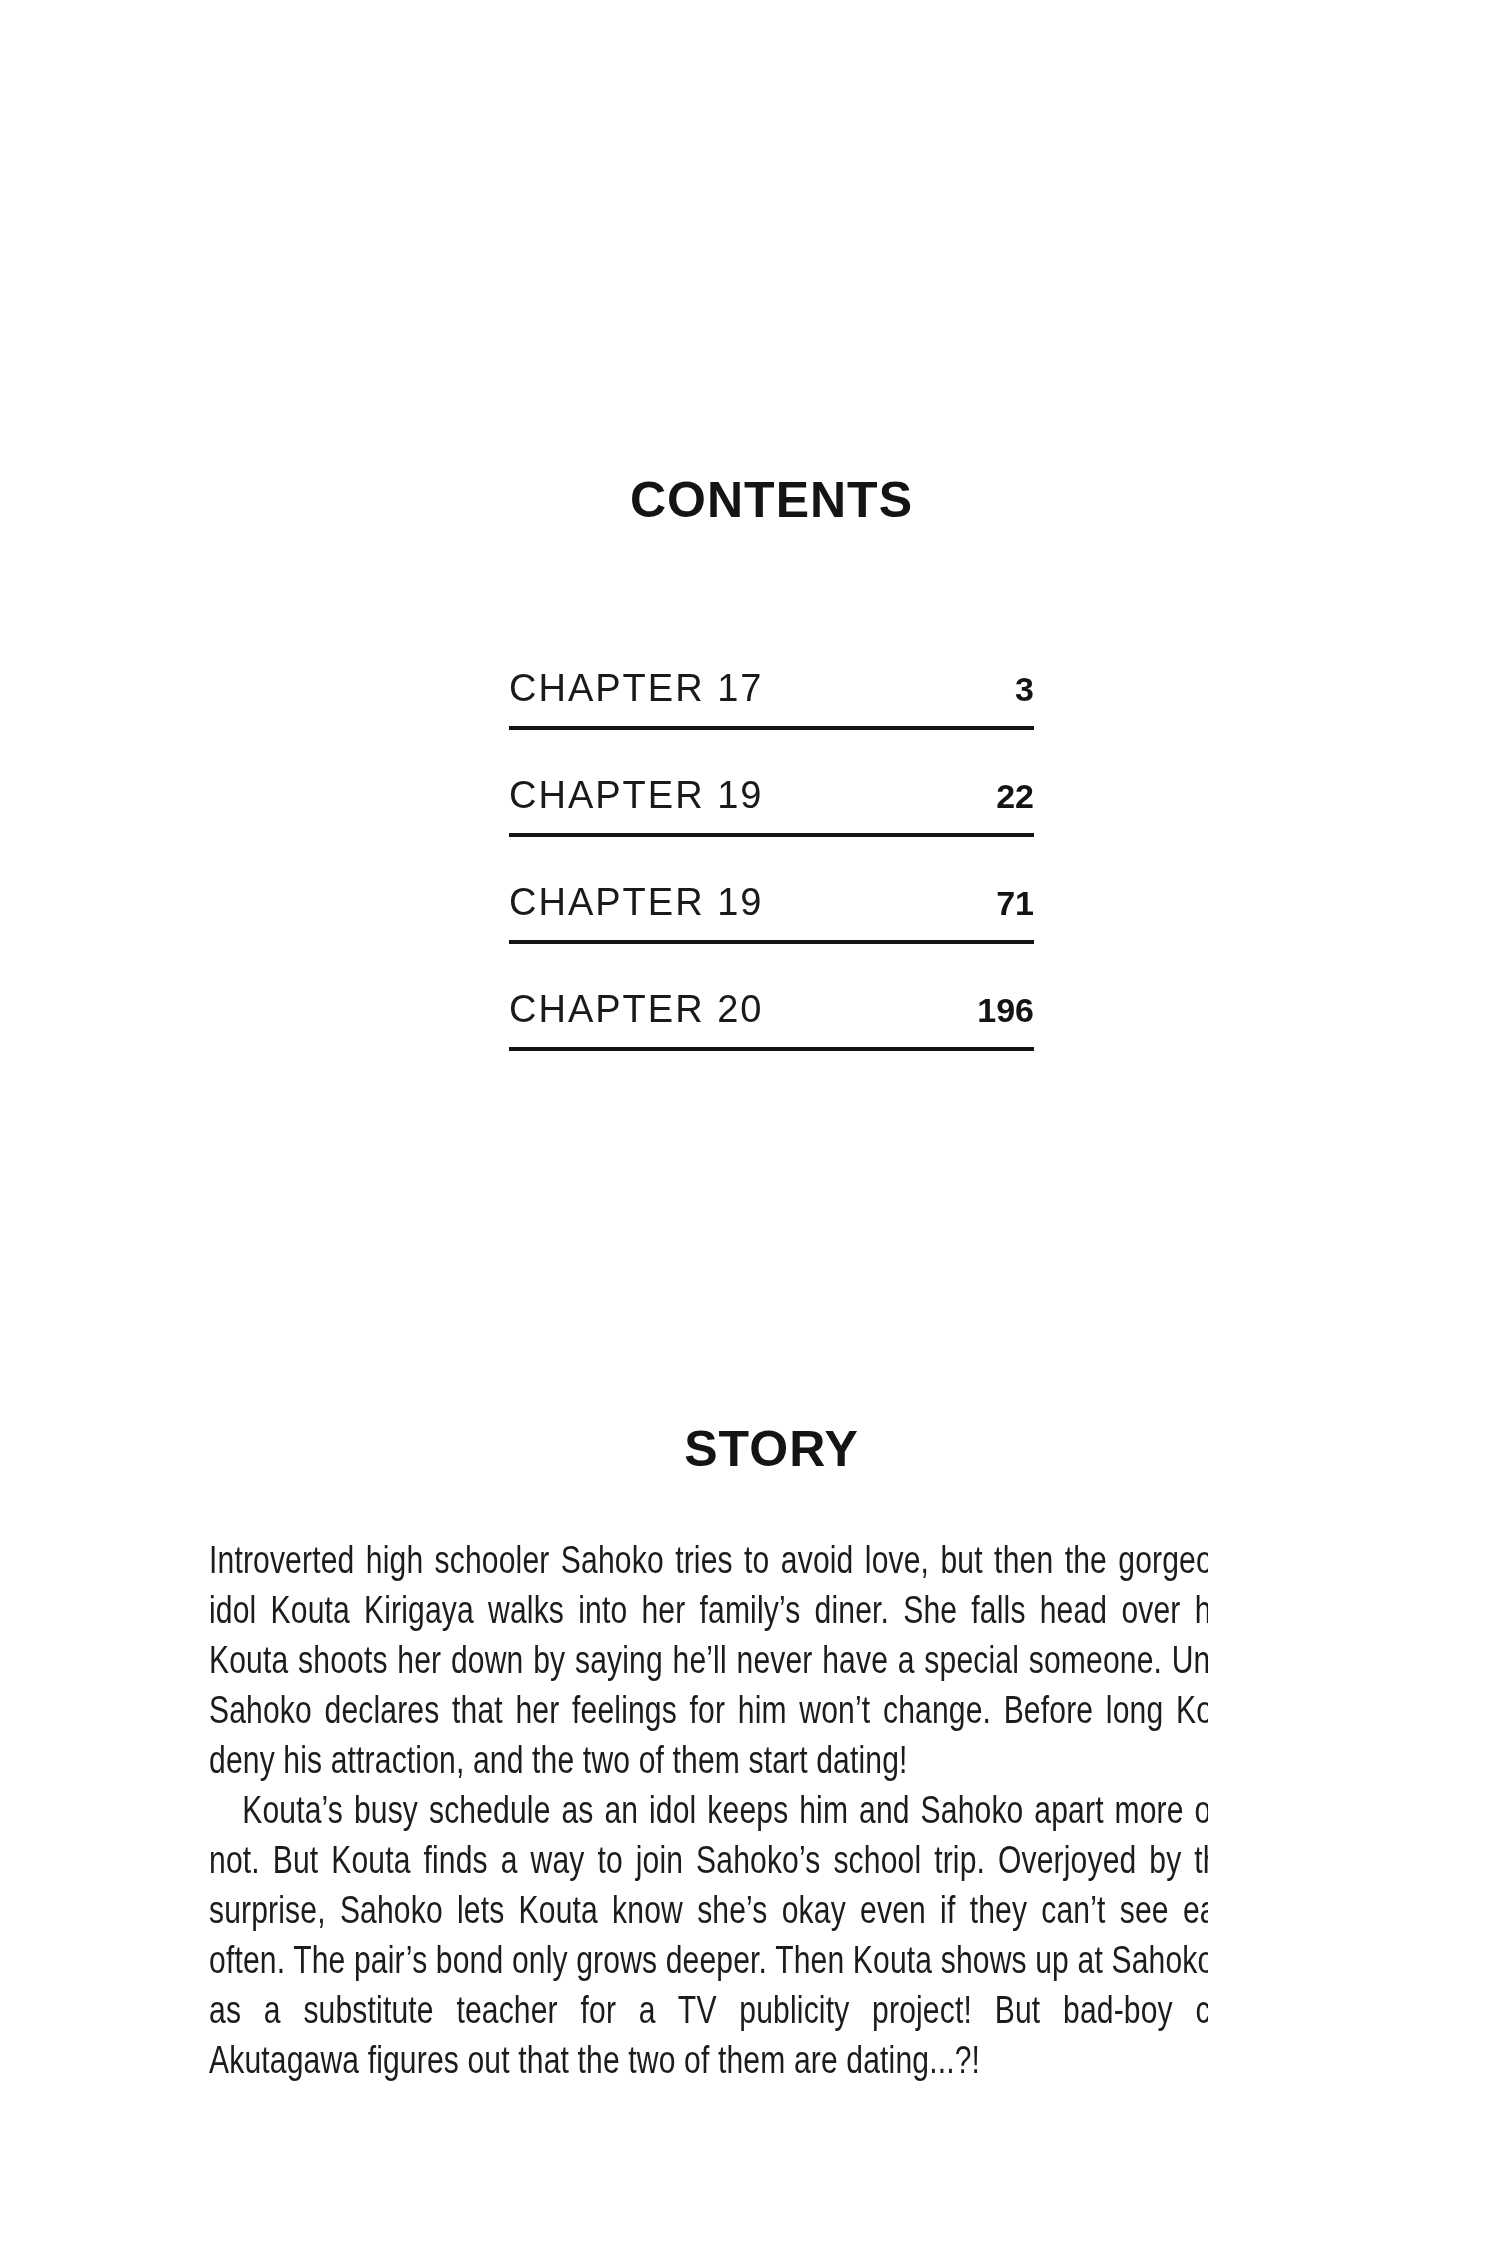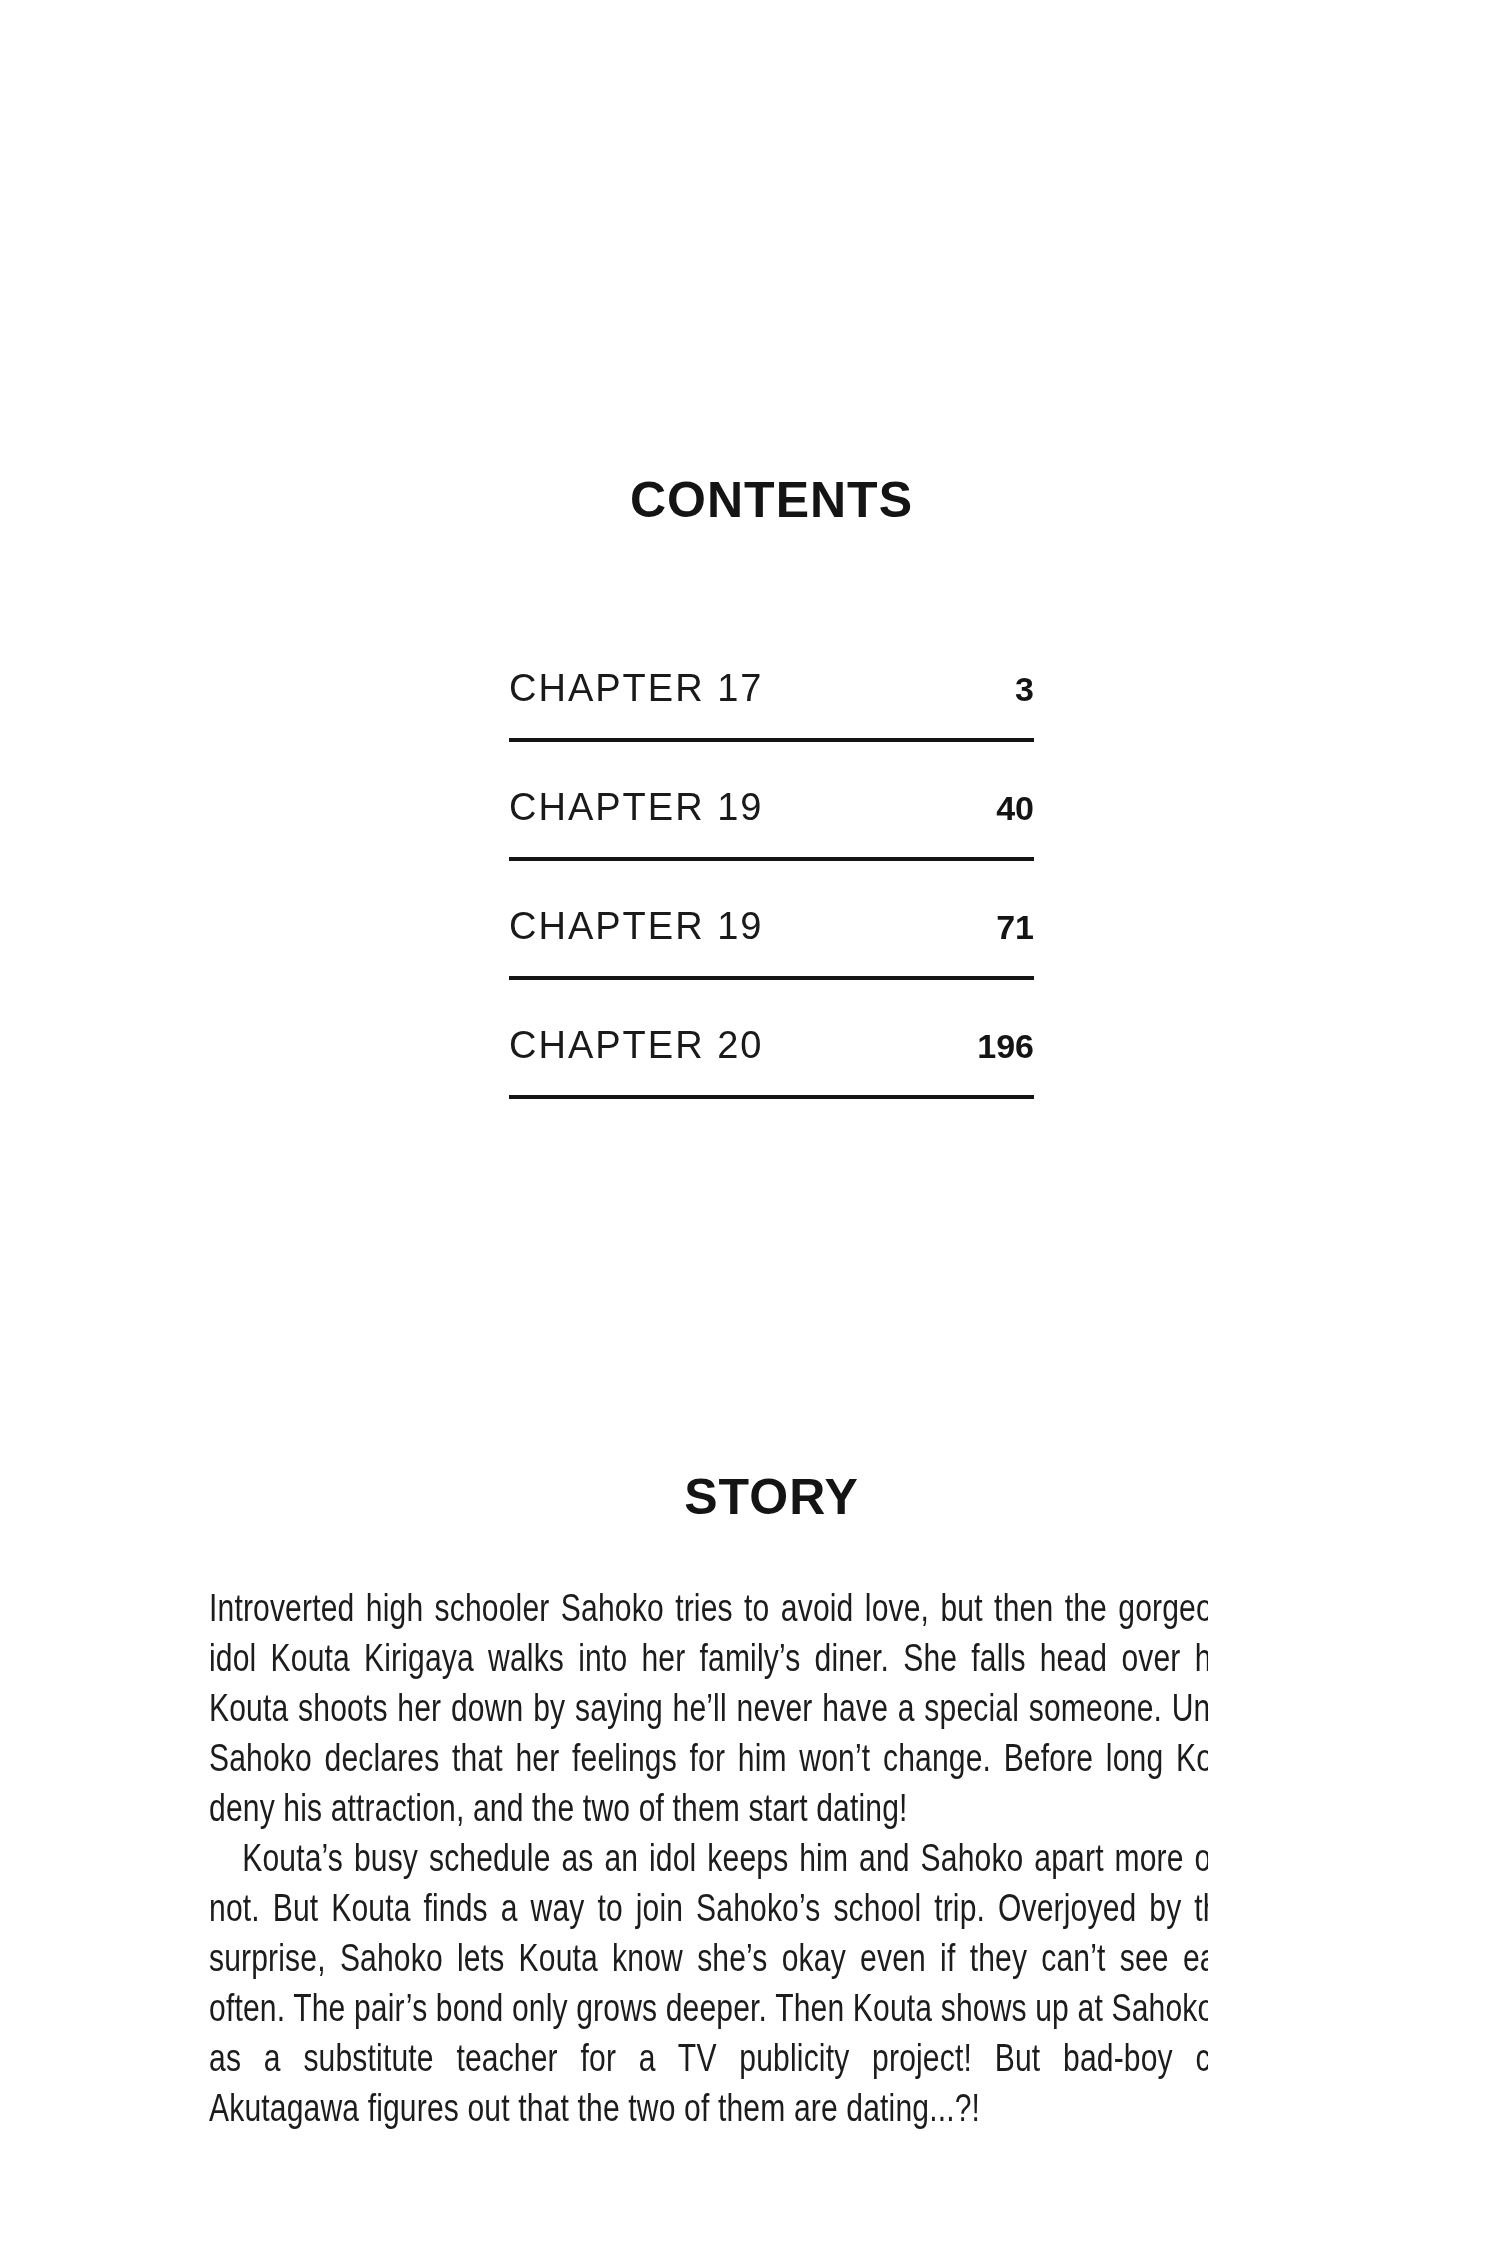--- a/index.html
+++ b/index.html
@@ -38,21 +38,21 @@
   }
   .toc {
     width: 525px;
     margin: 135px auto 0 auto;
   }
   .toc-row {
     display: flex;
     justify-content: space-between;
     align-items: baseline;
     border-bottom: 4px solid #141414;
-    padding-bottom: 27px;
+    padding-bottom: 15px;
     margin-bottom: 42px;
     text-align: center;
   }
   .toc-row:last-child {
     margin-bottom: 6px;
   }
   .chapter-label {
     font-size: 38px;
     line-height: 46px;
     font-weight: 400;
@@ -96,21 +96,21 @@
 
     <div class="toc">
 
       <div class="toc-row">
         <span class="chapter-label">CHAPTER 17</span>
         <span class="chapter-page">3</span>
       </div>
 
       <div class="toc-row">
         <span class="chapter-label">CHAPTER 19</span>
-        <span class="chapter-page">40</span>
+        <span class="chapter-page">22</span>
       </div>
 
       <div class="toc-row">
         <span class="chapter-label">CHAPTER 19</span>
         <span class="chapter-page">71</span>
       </div>
 
       <div class="toc-row">
         <span class="chapter-label">CHAPTER 20</span>
         <span class="chapter-page">196</span>

